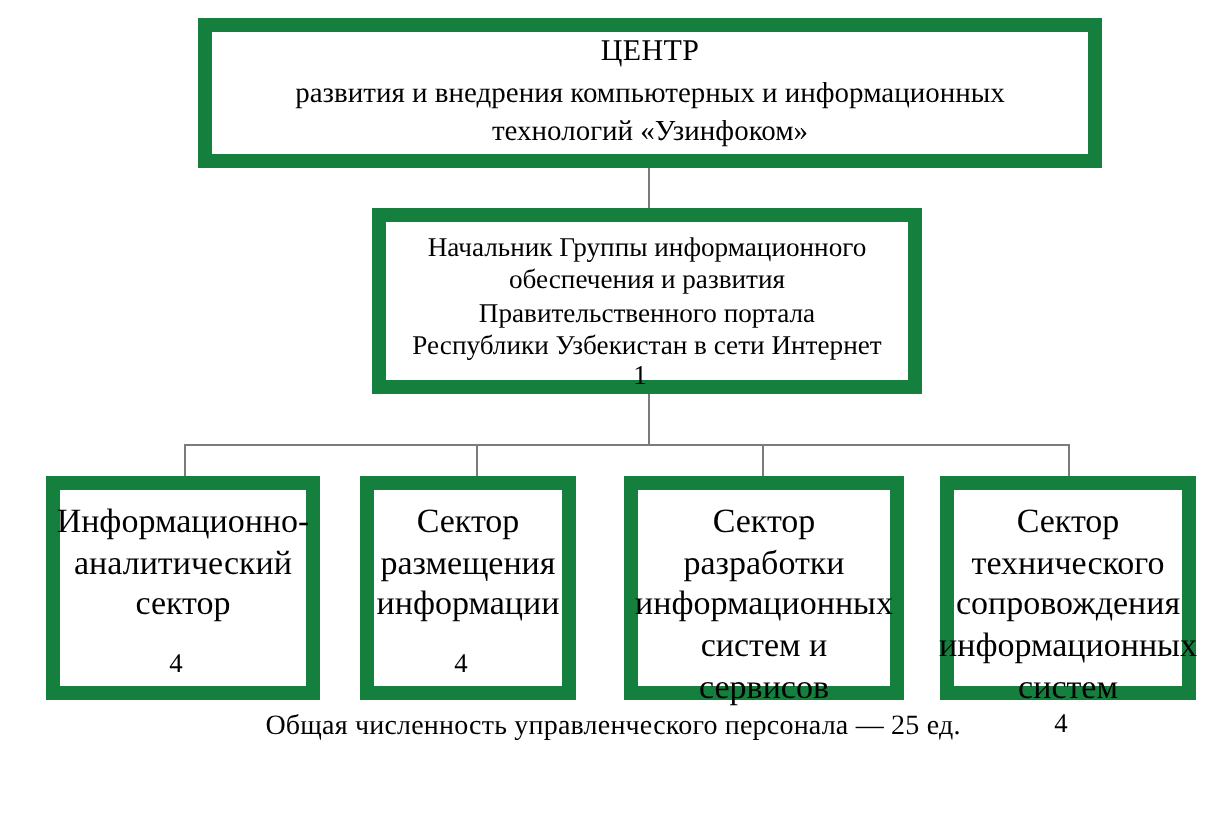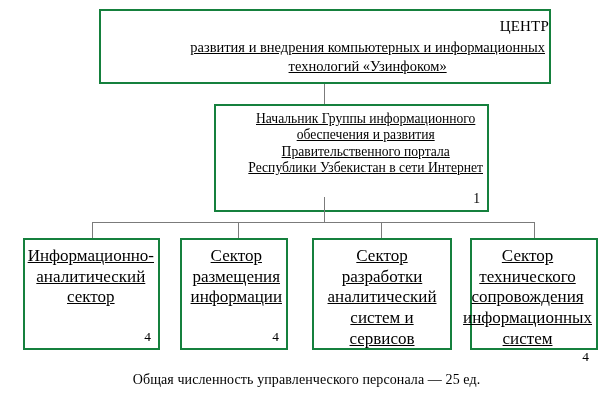--- a/index.html
+++ b/index.html
@@ -14,33 +14,32 @@
     height: 417px;
     background: #ffffff;
     font-family: "Liberation Serif", "DejaVu Serif", serif;
     color: #000000;
     overflow: hidden;
   }
 
   .node {
     position: absolute;
     box-sizing: border-box;
-    border: 2px solid #15803d;
+    border: 7px solid #15803d;
     background: #ffffff;
     display: flex;
     flex-direction: column;
-    align-items: flex-end;
+    align-items: center;
   }
 
   .node-text {
     text-align: center;
     line-height: 1.18;
     padding: 0 4px;
     white-space: pre-line;
-    text-decoration: underline;
   }
 
   .node-count {
     text-align: right;
     padding: 0 7px 3px 0;
     line-height: 1.1;
   }
 
   
   #node-center {
@@ -60,23 +59,22 @@
     font-size: 14.5px;
     line-height: 1.3;
     margin-top: 1px;
   }
 
   
   #node-head {
     left: 186px;
     top: 104px;
     width: 275px;
-    height: 108px;
+    height: 93px;
     justify-content: flex-start;
-    margin-left: 28px;
   }
   #node-head .node-text {
     font-size: 13.6px;
     line-height: 1.2;
     padding-top: 5px;
   }
   #node-head .node-count {
     font-size: 13.6px;
     margin-top: auto;
   }
@@ -117,21 +115,21 @@
   #conn-drop-0 { left: 92px; }
   #conn-drop-1 { left: 238px; }
   #conn-drop-2 { left: 381px; }
   #conn-drop-3 { left: 534px; }
 
   
   #footer-caption {
     position: absolute;
     left: 0;
     right: 0;
-    top: 372px;
+    top: 356px;
     text-align: center;
     font-size: 14px;
     letter-spacing: 0.1px;
   }
 </style>
 </head>
 <body>
 
 <div id="root">
 
@@ -167,21 +165,21 @@
 
   <div class="node sector" id="node-sector-1">
     <div class="node-text">Сектор
 размещения
 информации</div>
     <div class="node-count">4</div>
   </div>
 
   <div class="node sector" id="node-sector-2">
     <div class="node-text">Сектор разработки
-аналитический
+информационных
 систем и сервисов</div>
   </div>
 
   <div class="node sector" id="node-sector-3">
     <div class="node-text">Сектор
 технического
 сопровождения
 информационных
 систем</div>
     <div class="node-count">4</div>

